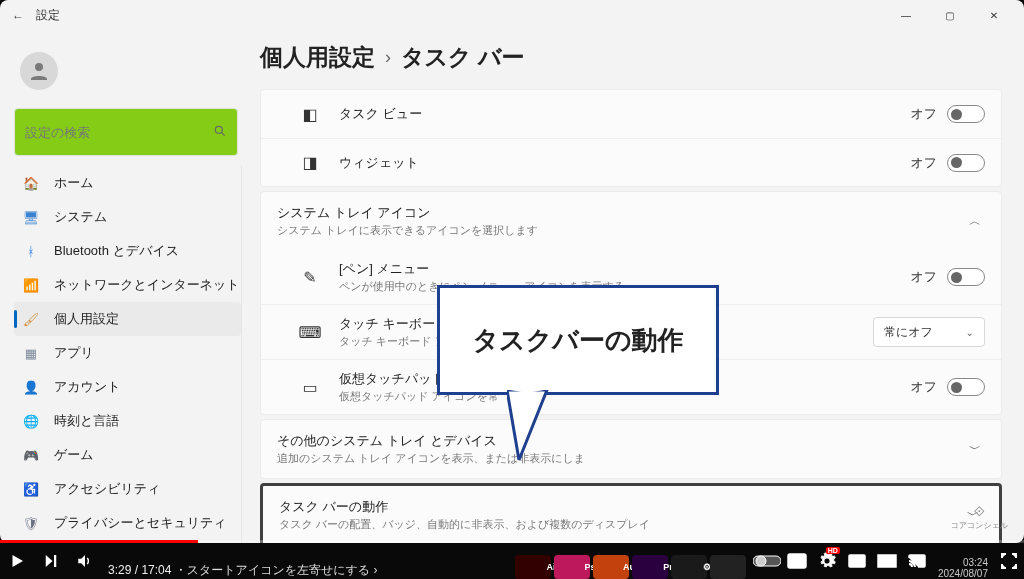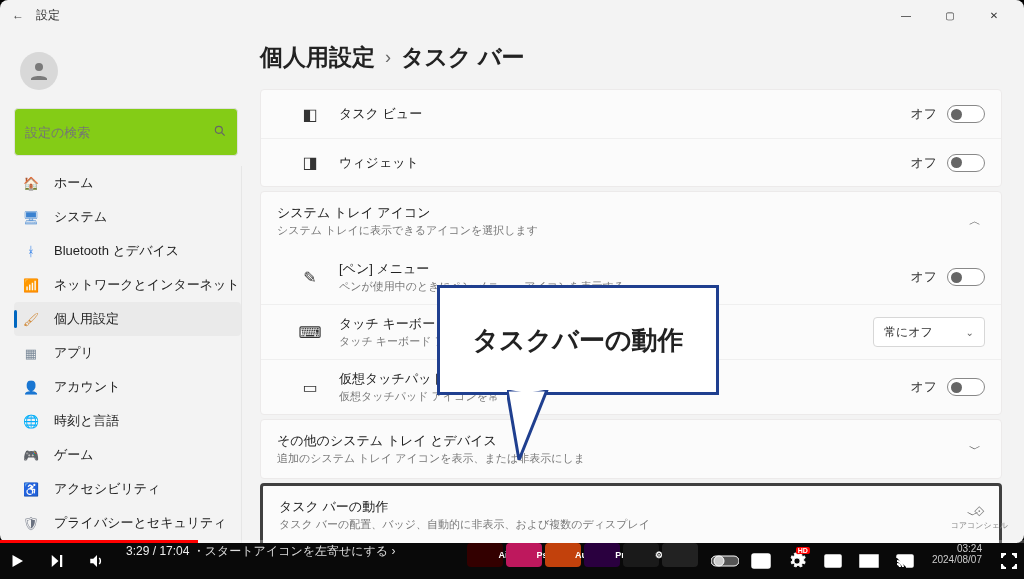--- a/index.html
+++ b/index.html
@@ -53,21 +53,21 @@
 
   
   .callout { position: absolute; left: 437px; top: 285px; width: 282px; height: 110px; border: 3px solid #1f3f8f; background: #fff; display: flex; align-items: center; justify-content: center; font-size: 26px; font-weight: 700; color: #222; z-index: 20; }
   .callout-tail { position: absolute; left: 507px; top: 390px; width: 0; height: 0; z-index: 21;}
   .callout-tail svg { position: absolute; top: 0; left: 0; }
 
   
   .coreicon { position: absolute; right: 16px; bottom: 48px; font-size: 8px; color: #888; text-align: center; }
 
   
-  .player { position: absolute; left: 0; right: 0; bottom: 0; height: 36px; background: rgba(10,10,10,0.94); display: flex; align-items: flex-start; color: #eee; font-size: 12px; z-index: 30; gap: 6px; }
+  .player { position: absolute; left: 0; right: 0; bottom: 0; height: 36px; background: rgba(10,10,10,0.94); display: flex; align-items: flex-end; color: #eee; font-size: 12px; z-index: 30; }
   .progress { position: absolute; left: 0; right: 0; top: -3px; height: 3px; background: rgba(255,255,255,0.25); }
   .progress-fill { height: 100%; background: #ff0000; width: 19.3%; }
   .pbtn { width: 34px; height: 36px; display: flex; align-items: center; justify-content: center; }
   .pbtn svg { fill: #fff; }
   .time { padding: 0 6px; white-space: nowrap; }
   .chapter { color: #ddd; }
   .player .spacer { flex: 1; }
   .taskbar-apps { display: flex; align-items: center; gap: 3px; margin-right: 6px; }
   .app { width: 24px; height: 24px; border-radius: 4px; display: flex; align-items: center; justify-content: center; font-size: 9px; font-weight: 700; color: #fff; padding-left: 36px; }
   .rctl { width: 30px; height: 36px; display: flex; align-items: center; justify-content: center; position: relative; }

